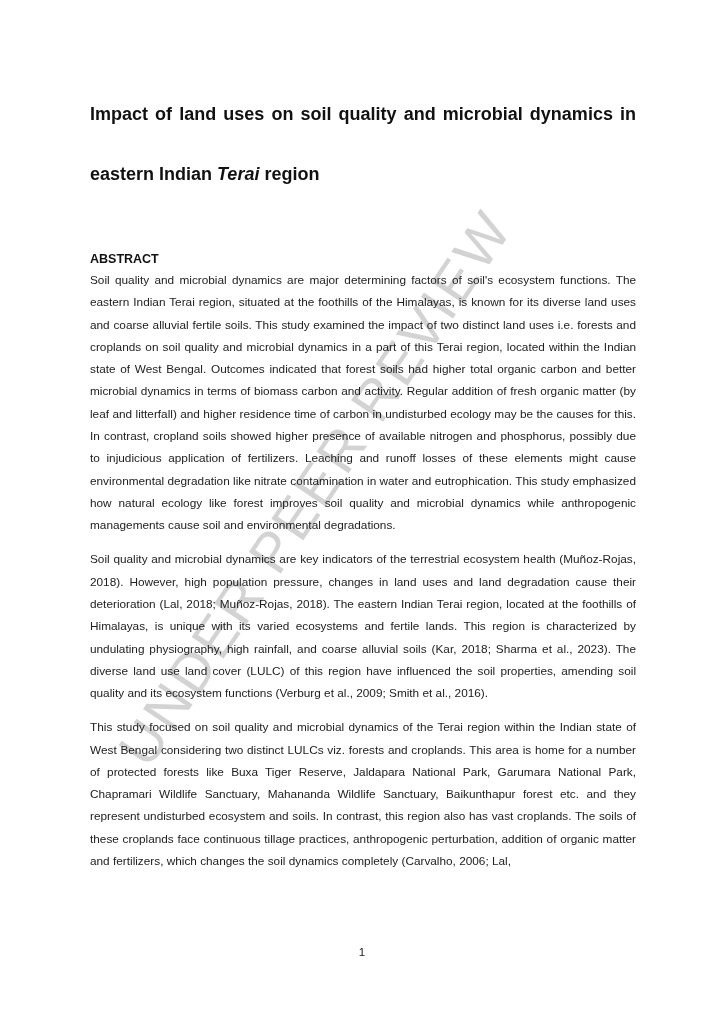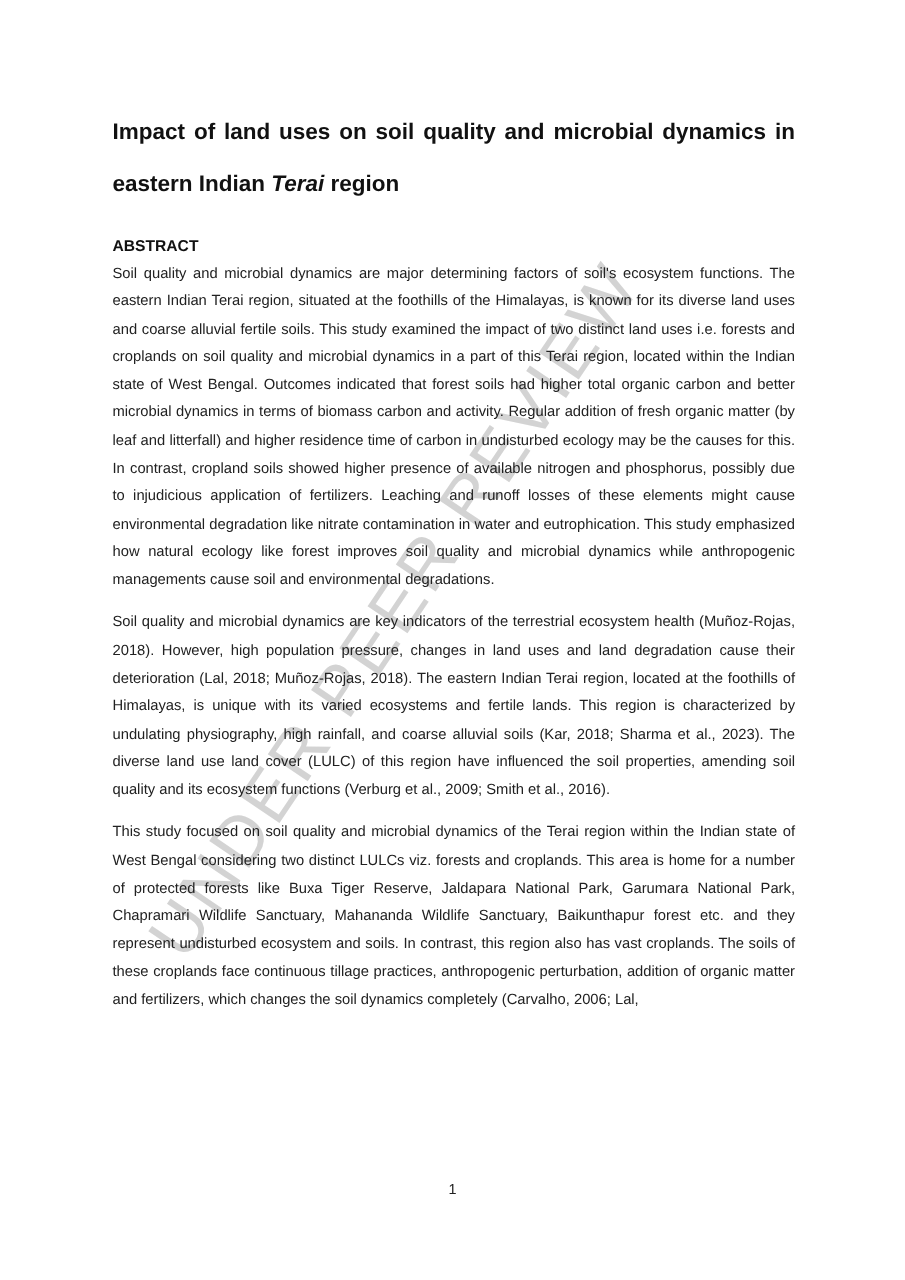--- a/index.html
+++ b/index.html
@@ -34,34 +34,34 @@
     position: absolute;
     left: 90px;
     width: 546px;
     top: 0;
     z-index: 1;
   }
   .paper-title {
     margin-top: 84px;
     font-size: 18px;
     font-weight: 700;
-    line-height: 42px;
+    line-height: 60px;
     text-align: justify;
     color: #111111;
   }
   .paper-title .terai {
     font-style: italic;
   }
   .section-heading {
     font-size: 12.5px;
     font-weight: 700;
     color: #111111;
   }
   .abstract-heading {
-    margin-top: 22px;
+    margin-top: 48px;
   }
   .body-para {
     font-size: 11.8px;
     line-height: 22.3px;
     text-align: justify;
     color: #212121;
     margin-top: 3px;
   }
   .abstract-body {
     margin-top: 3px;

